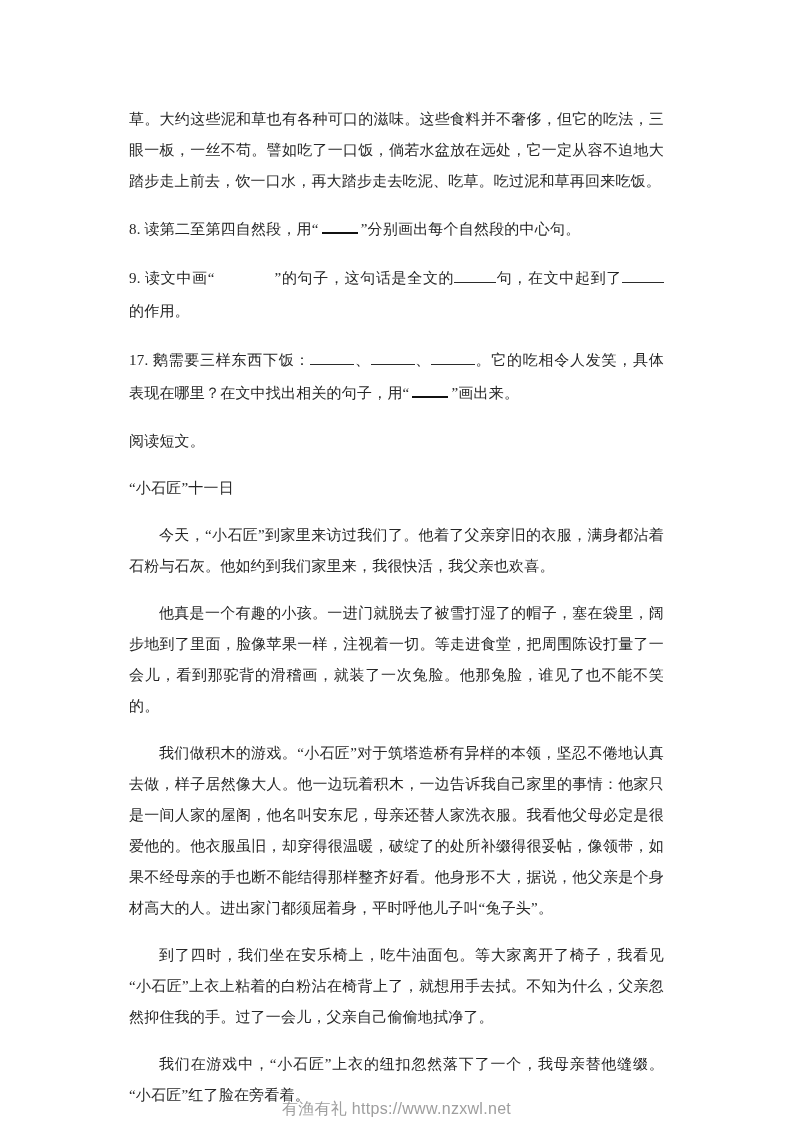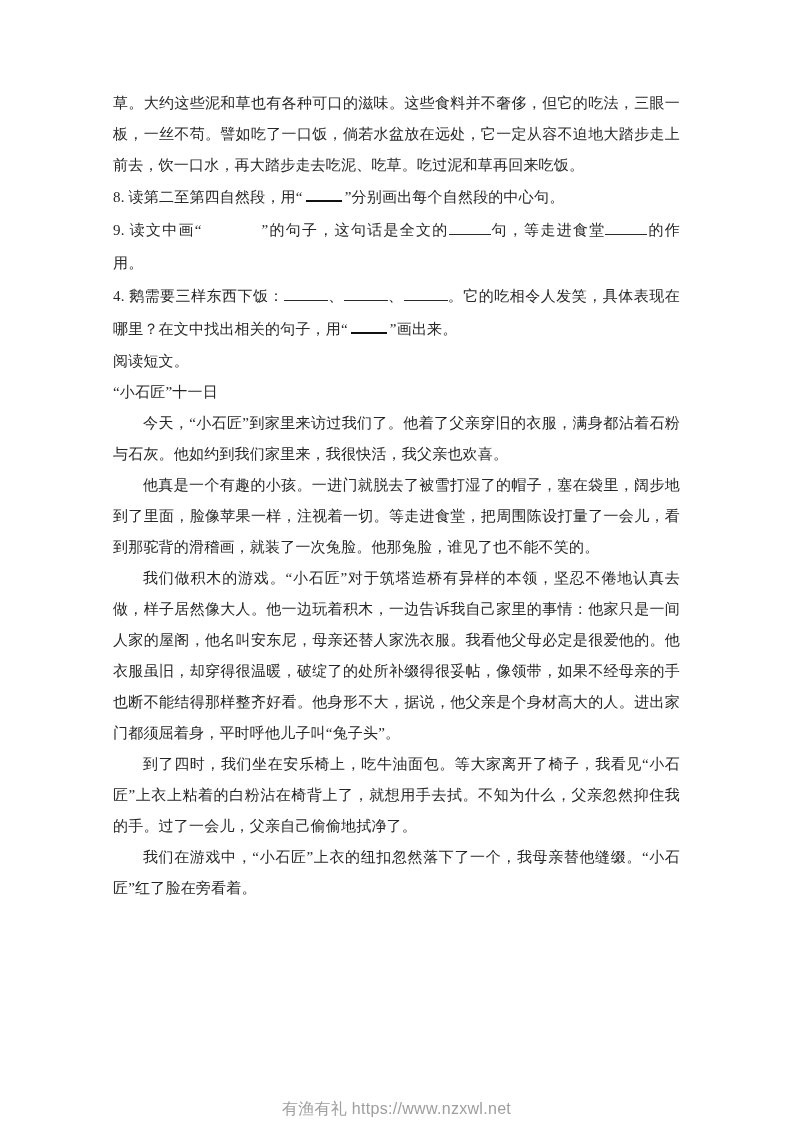--- a/index.html
+++ b/index.html
@@ -19,21 +19,21 @@
   .content {
     position: absolute;
     left: 113px;
     top: 88px;
     width: 567px;
     font-size: 15px;
     line-height: 31px;
     text-align: justify;
     letter-spacing: 0.2px;
   }
-  .content p { margin: 0; }
+  .content p { margin: 16px; }
 
   .passage { margin-bottom: 4px; }
 
   .question { line-height: 33px; }
 
   .instruction { margin-top: 1px; font-family: Liberation Serif, serif; }
 
   .essay-title {
     margin-top: 2px;
     margin-bottom: 2px;
@@ -95,26 +95,26 @@
 <div class="page">
   <div class="content">
 
     <p class="passage">草。大约这些泥和草也有各种可口的滋味。这些食料并不奢侈，但它的吃法，三眼一板，一丝不苟。譬如吃了一口饭，倘若水盆放在远处，它一定从容不迫地大踏步走上前去，饮一口水，再大踏步走去吃泥、吃草。吃过泥和草再回来吃饭。</p>
 
     <p class="question">
       <span>8. 读第二至第四自然段，用“</span><span class="line-solid"></span><span>”分别画出每个自然段的中心句。</span>
     </p>
 
     <p class="question">
-      <span>9. 读文中画“</span><span class="line-wavy">&nbsp;&nbsp;&nbsp;&nbsp;&nbsp;&nbsp;&nbsp;&nbsp;&nbsp;&nbsp;&nbsp;&nbsp;&nbsp;&nbsp;&nbsp;&nbsp;&nbsp;&nbsp;</span><span>”的句子，这句话是全文的</span><span class="blank w42"></span><span>句，等走进食堂</span><span class="blank w42"></span><span>的作用。</span>
+      <span>9. 读文中画“</span><span class="line-wavy">&nbsp;&nbsp;&nbsp;&nbsp;&nbsp;&nbsp;&nbsp;&nbsp;&nbsp;&nbsp;&nbsp;&nbsp;&nbsp;&nbsp;&nbsp;&nbsp;&nbsp;&nbsp;</span><span>”的句子，这句话是全文的</span><span class="blank w42"></span><span>句，在文中起到了</span><span class="blank w42"></span><span>的作用。</span>
     </p>
 
 
     <p class="question">
-      <span>4. 鹅需要三样东西下饭：</span><span class="blank"></span><span>、</span><span class="blank"></span><span>、</span><span class="blank"></span><span>。它的吃相令人发笑，具体表现在哪里？在文中找出相关的句子，用“</span><span class="line-solid"></span><span>”画出来。</span>
+      <span>17. 鹅需要三样东西下饭：</span><span class="blank"></span><span>、</span><span class="blank"></span><span>、</span><span class="blank"></span><span>。它的吃相令人发笑，具体表现在哪里？在文中找出相关的句子，用“</span><span class="line-solid"></span><span>”画出来。</span>
     </p>
 
     <p class="instruction">阅读短文。</p>
 
     <p class="essay-title">“小石匠”十一日</p>
 
     <p class="essay-para">今天，“小石匠”到家里来访过我们了。他着了父亲穿旧的衣服，满身都沾着石粉与石灰。他如约到我们家里来，我很快活，我父亲也欢喜。</p>
     <p class="essay-para">他真是一个有趣的小孩。一进门就脱去了被雪打湿了的帽子，塞在袋里，阔步地到了里面，脸像苹果一样，注视着一切。等走进食堂，把周围陈设打量了一会儿，看到那驼背的滑稽画，就装了一次兔脸。他那兔脸，谁见了也不能不笑的。</p>
     <p class="essay-para">我们做积木的游戏。“小石匠”对于筑塔造桥有异样的本领，坚忍不倦地认真去做，样子居然像大人。他一边玩着积木，一边告诉我自己家里的事情：他家只是一间人家的屋阁，他名叫安东尼，母亲还替人家洗衣服。我看他父母必定是很爱他的。他衣服虽旧，却穿得很温暖，破绽了的处所补缀得很妥帖，像领带，如果不经母亲的手也断不能结得那样整齐好看。他身形不大，据说，他父亲是个身材高大的人。进出家门都须屈着身，平时呼他儿子叫“兔子头”。</p>
     <p class="essay-para">到了四时，我们坐在安乐椅上，吃牛油面包。等大家离开了椅子，我看见“小石匠”上衣上粘着的白粉沾在椅背上了，就想用手去拭。不知为什么，父亲忽然抑住我的手。过了一会儿，父亲自己偷偷地拭净了。</p>

